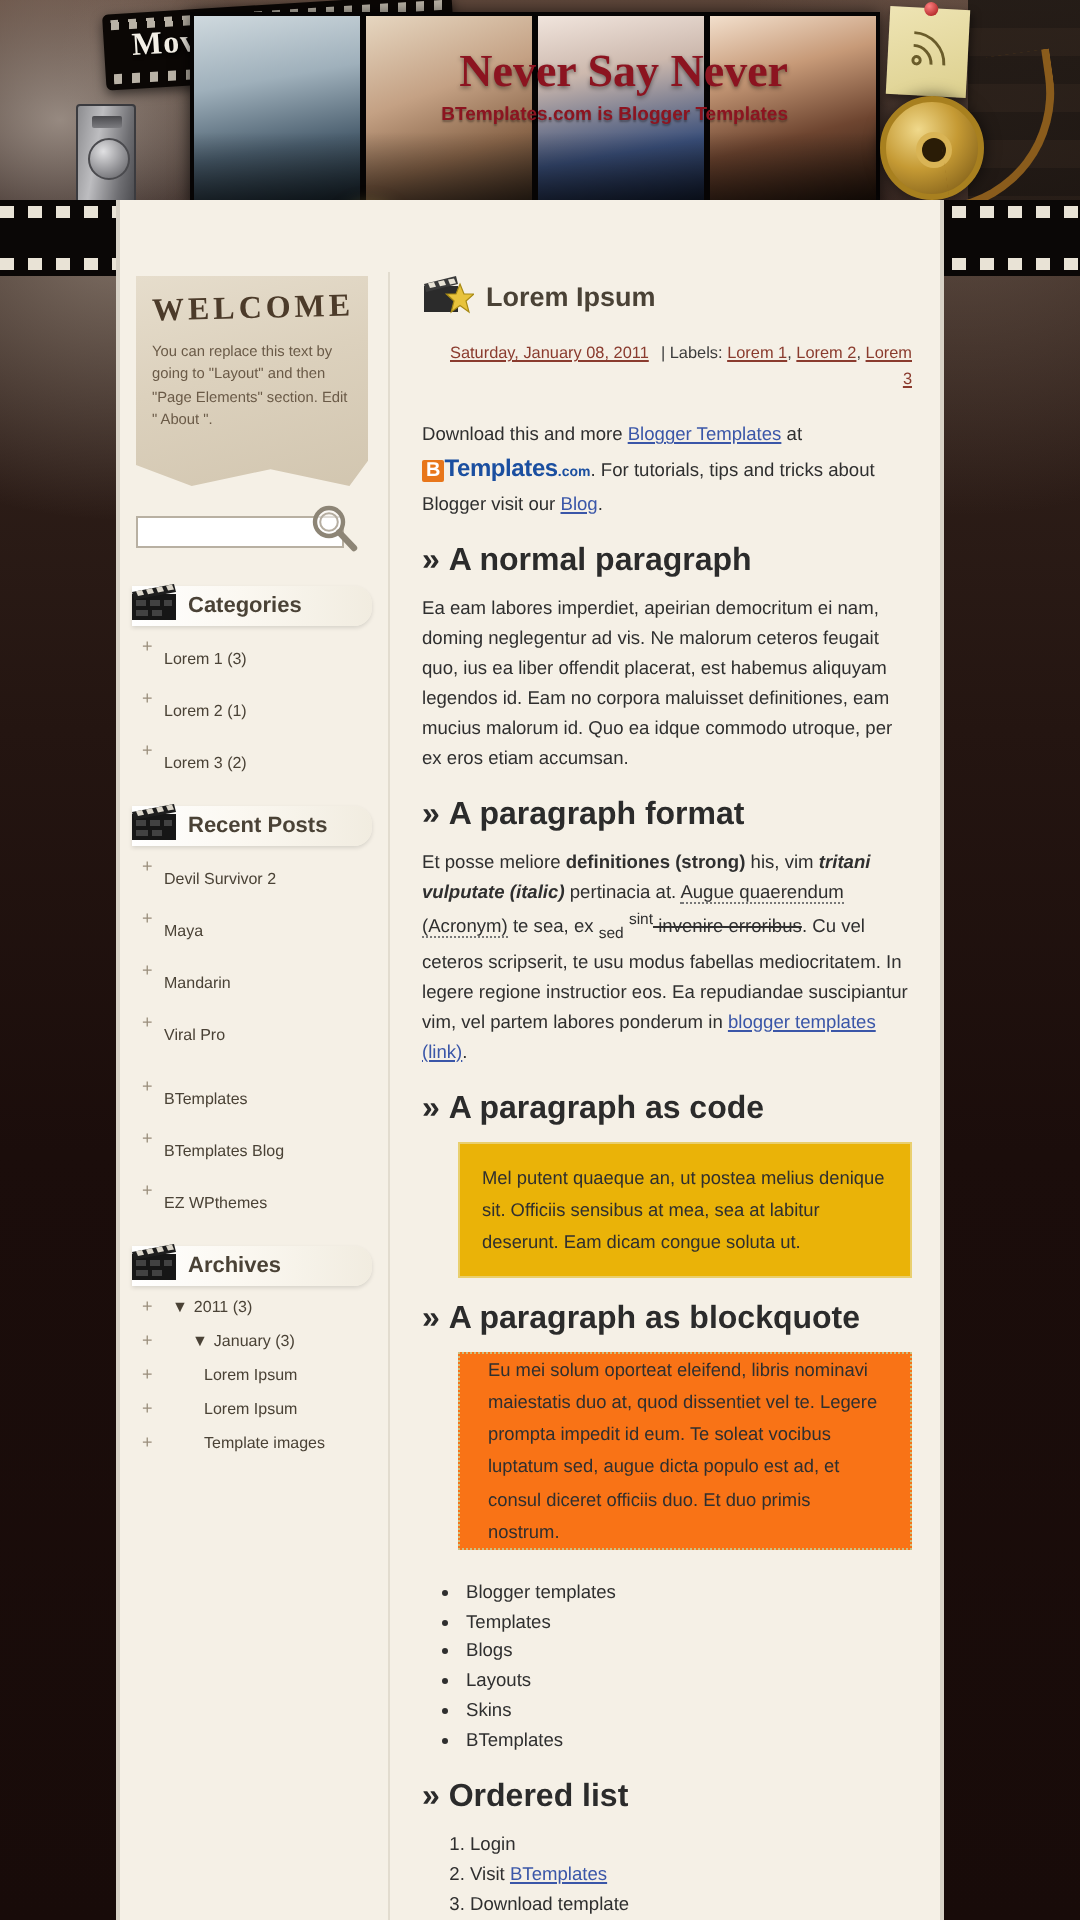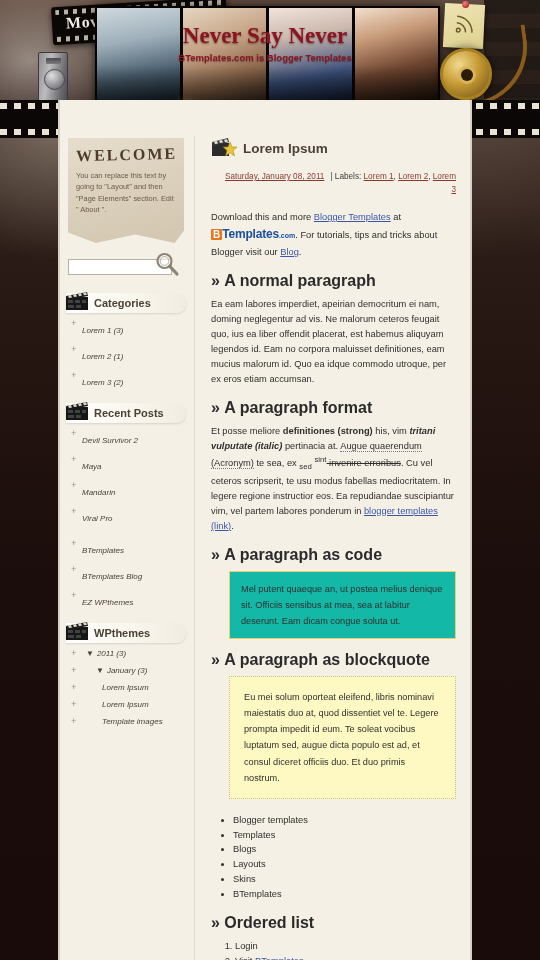--- a/index.html
+++ b/index.html
@@ -79,21 +79,21 @@
   .poster { flex: 1; position: relative; overflow: hidden; }
   .p1 { background: linear-gradient(170deg,#cfd9de 0%, #9fb0bb 35%, #4c6070 68%, #16232c 100%); }
   .p2 { background: linear-gradient(160deg,#e6d6c0 0%, #c4a184 40%, #8a664a 70%, #3a2a1d 100%); }
   .p3 { background: linear-gradient(170deg,#f0e4dc 0%, #cdb9ae 30%, #3a4f7a 70%, #111a2e 100%); }
   .p4 { background: linear-gradient(165deg,#f2dfcc 0%, #c79a78 30%, #6e4530 62%, #1d1008 100%); }
   .poster::after{
     content:""; position:absolute; left:0; bottom:0; width:100%; height:38%;
     background: linear-gradient(180deg, rgba(0,0,0,0), rgba(0,0,0,.55));
   }
   .banner-text {
-    position: absolute; left: 115px; top: 24px; width: 300px; text-align: center;
+    position: absolute; left: 94px; top: 24px; width: 300px; text-align: right;
     pointer-events: none;
   }
   .banner-h1 {
     color: #8c1420; font-size: 23px; font-weight: bold;
     font-family: "Liberation Serif", serif;
     text-shadow: 0 1px 2px rgba(0,0,0,.45);
     line-height: 1;
   }
   .banner-sub {
     color: #8c1420; font-size: 9.5px; font-weight: bold; margin-top: 5px;
@@ -206,21 +206,21 @@
     box-shadow: 0 1px 2px rgba(0,0,0,.12);
     display: flex; align-items: center;
   }
   .clap {
     position: absolute; left: -2px; top: -4px; width: 26px; height: 24px;
   }
   .widget-title {
     margin-left: 28px; font-size: 11px; font-weight: bold; color: #4a4236;
     font-family: "Liberation Sans", sans-serif;
   }
-  .widget ul { list-style: none; margin: 6px 0 0 0; padding: 0; font-style: italic; }
+  .widget ul { list-style: none; margin: 6px 0 0 0; padding: 0; }
   .widget li { position: relative; padding: 0 0 0 16px; margin: 0 0 8px 0; }
   .widget li::before {
     content: "+"; position: absolute; left: 5px; top: -1px;
     color: #9a8e7c; font-size: 9px;
   }
   .widget li a, .widget li span {
     font-size: 8px; color: #4a4236; text-decoration: none;
   }
   
   .arch { list-style: none; margin: 6px 0 0 0; padding: 0; font-size: 8px; color: #4a4236; }
@@ -250,27 +250,27 @@
   }
   .h3 .guill { color: #2b2b2b; }
   .btpl { display: inline-flex; align-items: baseline; vertical-align: baseline; }
   .btpl .b {
     display: inline-block; background: #e8761a; color: #fff; font-weight: bold;
     font-size: 10px; line-height: 11px; padding: 0 2px; border-radius: 1px;
   }
   .btpl .t { color: #1b4fa0; font-weight: bold; font-size: 12px; letter-spacing: -.2px; }
   .btpl .c { color: #1b4fa0; font-weight: bold; font-size: 7px; }
   .codebox {
-    background: #14b8a6; border: 1px solid #e9cf6e;
+    background: #eab308; border: 1px solid #e9cf6e;
     margin: 0 0 12px 18px; padding: 9px 11px;
     font-size: 9.2px; line-height: 1.75; color: #2f2f2f;
   }
   .quotebox {
-    background: #fef9c3; border: 1px dotted #c9c184;
-    margin: 0 0 14px 18px; padding: 12px 14px;
+    background: #f97316; border: 1px dotted #c9c184;
+    margin: 0 0 14px 18px; padding: 0 14px;
     font-size: 9.2px; line-height: 1.75; color: #2f2f2f;
   }
   ul.ul { margin: 0 0 12px 0; padding-left: 22px; }
   ul.ul li { font-size: 9.3px; line-height: 1.6; color: #2f2f2f; }
   ol.ol { margin: 0 0 12px 0; padding-left: 24px; }
   ol.ol li { font-size: 9.3px; line-height: 1.6; color: #2f2f2f; }
   ol.ol li a { color: #3a56a8; text-decoration: underline; }
   .acr { border-bottom: 1px dotted #777; }
   .strike { text-decoration: line-through; }
 </style>
@@ -425,21 +425,21 @@
                 <polygon points="19,3.9 22,3.3 23,5.7 20,6.3"></polygon>
               </g>
               <g fill="#4a4a4a" opacity=".85">
                 <rect x="4" y="11" width="5" height="3"></rect>
                   <rect x="11" y="11" width="5" height="3"></rect>
                 <rect x="18" y="11" width="4" height="3"></rect>
                   <rect x="4" y="16" width="6" height="3"></rect>
                 <rect x="12" y="16" width="5" height="3"></rect>
               </g>
             </svg>
-            <span class="widget-title">WPthemes</span>
+            <span class="widget-title">Archives</span>
           </div>
           <ul class="arch">
             <li class="lvl1">
               <span class="arrow">▼</span><a href="#">2011 (3)</a>
             </li>
             <li class="lvl2">
               <span class="arrow">▼</span><a href="#">January (3)</a>
             </li>
             <li class="lvl3"><a href="#">Lorem Ipsum</a></li>
             <li class="lvl3"><a href="#">Lorem Ipsum</a></li>

